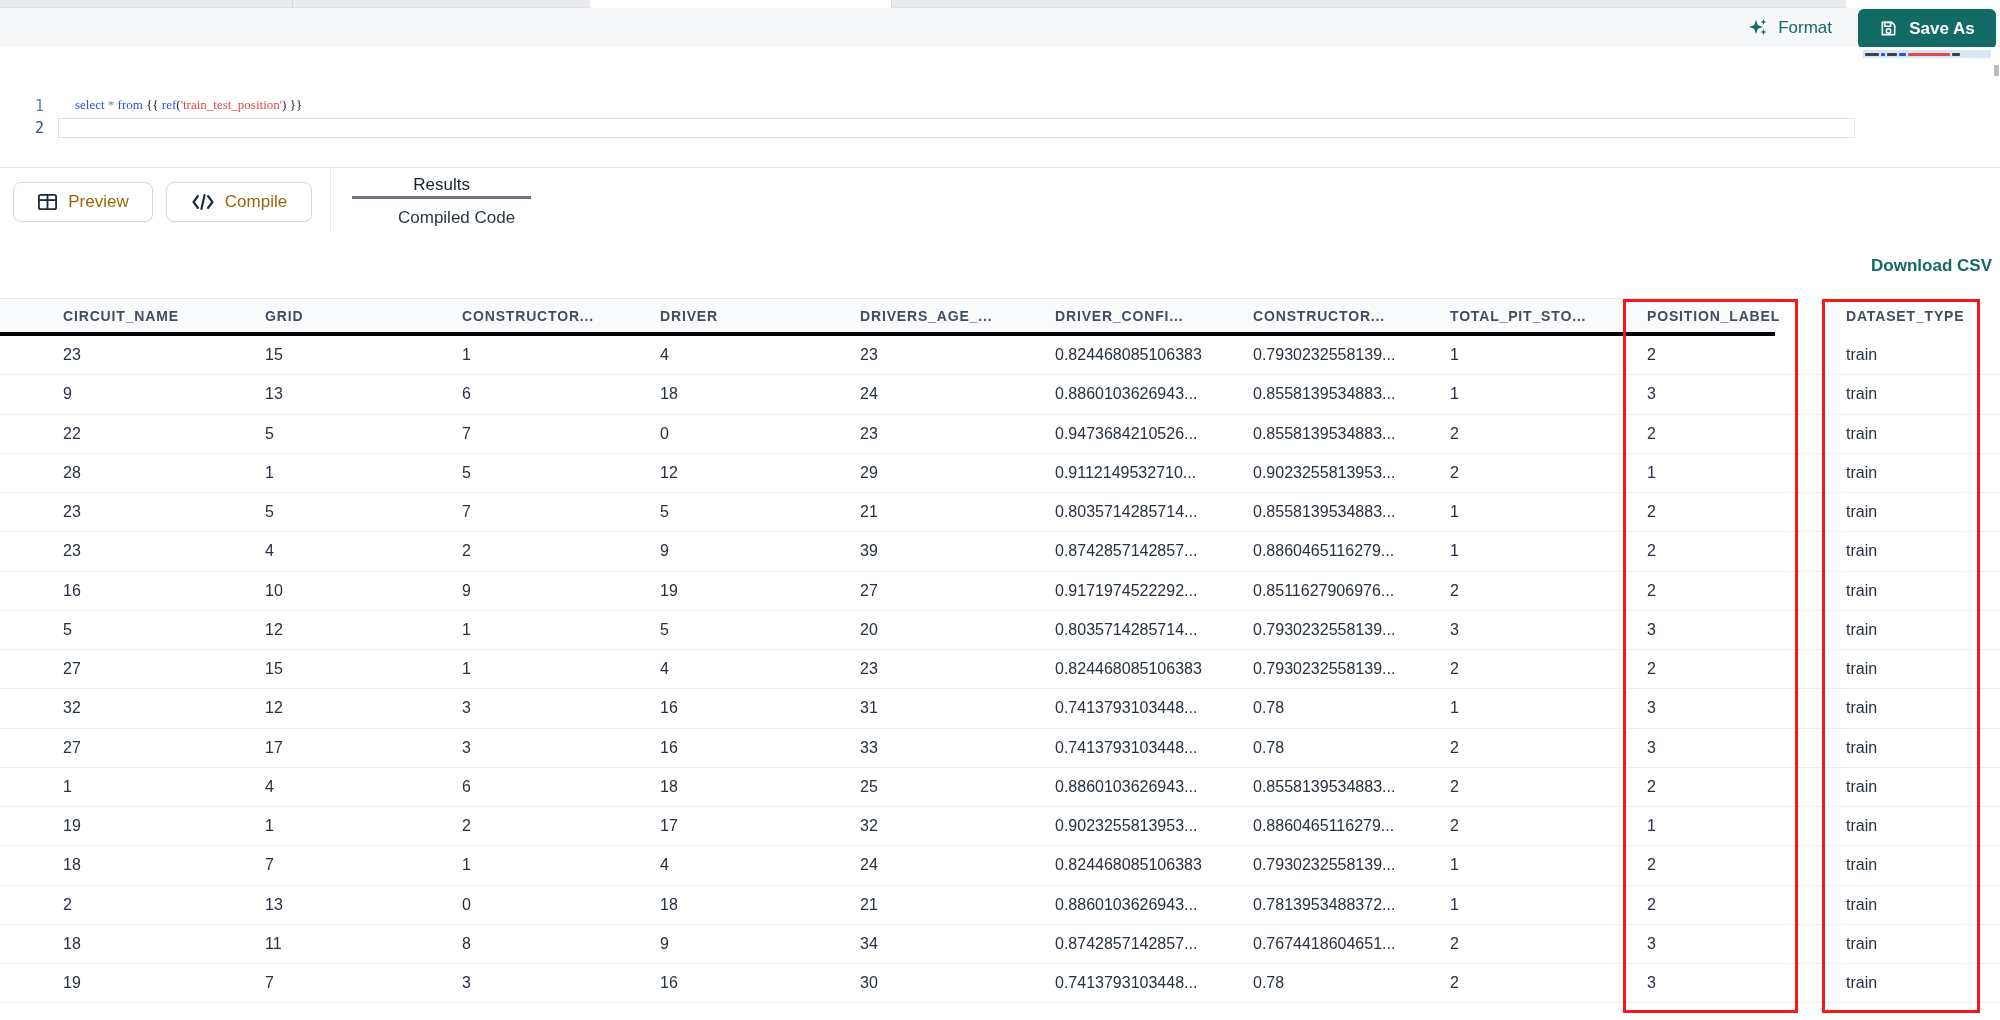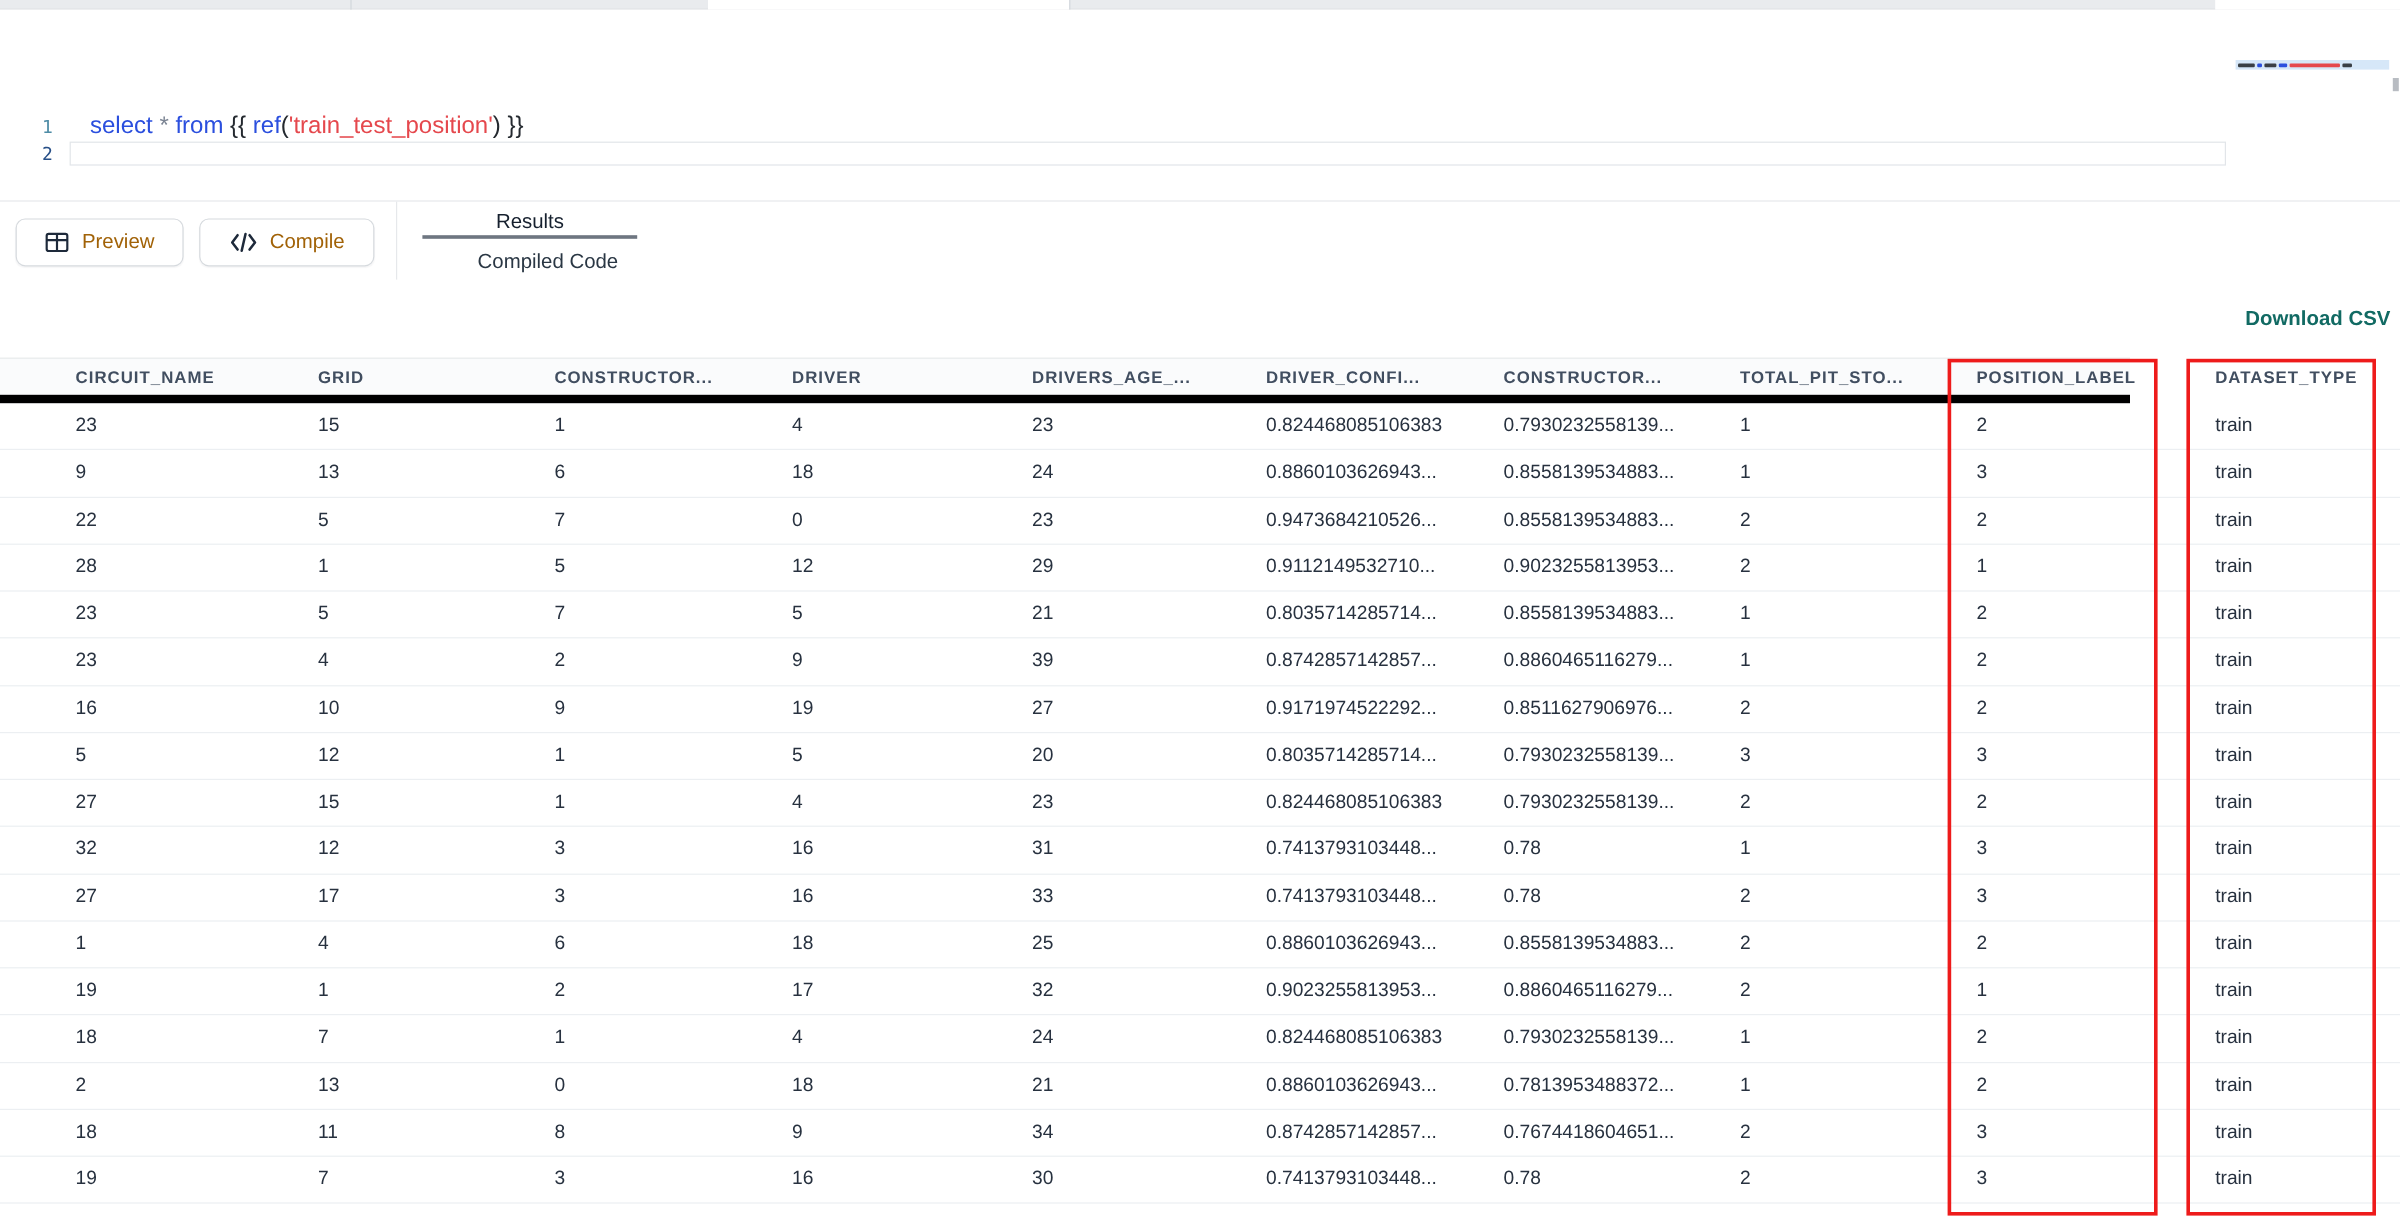--- a/index.html
+++ b/index.html
@@ -23,21 +23,21 @@
                 border-radius:6px; color:#ffffff; font-size:17px; font-weight:600;
                 font-family:"Liberation Sans", sans-serif; cursor:pointer; position:relative; top:1px; }
 
   
   .editor { position:absolute; left:0; top:47px; width:2000px; height:120px; background:#ffffff; }
   .gutter { position:absolute; left:0; top:0; width:50px; height:120px; text-align:right;
             font-family:"DejaVu Sans Mono", monospace; font-size:15px; }
   .gutter .ln1 { position:absolute; right:6px; top:50px; color:#4E8CA6; }
   .gutter .ln2 { position:absolute; right:6px; top:72px; color:#274F87; }
   .codeline { position:absolute; left:75px; top:48px; height:20px; line-height:20px;
-              font-family:Liberation Sans, sans-serif; font-size:20px; white-space:pre; }
+              font-family:Liberation Serif, serif; font-size:13px; white-space:pre; }
   .tok-keyword { color:#2B4FDE; }
   .tok-string  { color:#E5484D; }
   .tok-operator{ color:#7C8594; }
   .tok-plain   { color:#24292F; }
   .curline-box { position:absolute; left:58px; top:71px; width:1797px; height:20px;
                  border:1px solid #E2E5E9; background:#ffffff; }
   .minimap { position:absolute; left:1862px; top:1px; width:134px; height:118px; background:#ffffff; }
   .minimap .mline { position:absolute; left:1px; top:2px; width:128px; height:8px; background:#D6E7F8;
                     display:flex; align-items:center; gap:2px; padding:0 2px; }
   .minimap .mline i { display:block; height:3px; border-radius:1px; }
@@ -70,21 +70,21 @@
   .help-icon { width:21px; height:21px; border-radius:50%; background:#253246; color:#ffffff;
                font-size:14px; font-weight:700; display:flex; align-items:center;
                justify-content:center; cursor:pointer; }
   .download-link { position:absolute; right:8px; top:0; height:65px; display:flex;
                    align-items:center; font-size:17px; color:#116A63; cursor:pointer;font-weight:bold; }
 
   
   .grid-row { display:grid; grid-template-columns:202px 197px 198px 200px 195px 198px 197px 197px 199px 1fr;
               padding-left:63px; align-items:center; }
   .thead { position:absolute; left:0; top:298px; width:1775px; height:38px; background:#FAFBFC;
-           border-top:1px solid #E8EAEC; border-bottom:7px solid #000000; }
+           border-top:1px solid #E8EAEC; border-bottom:4px solid #000000; }
   .thead .grid-row { height:100%; }
   .th { font-size:14px; font-weight:700; letter-spacing:0.06em; color:#414E60; white-space:nowrap; }
   .tbody { position:absolute; left:0; top:336px; width:2000px; height:684px; overflow:hidden; }
   .trow { height:39.25px; border-bottom:1px solid #ECEFF2; }
   .td { font-size:16px; color:#27313F; white-space:nowrap; }
 
   
   .hl-box { position:absolute; border:3px solid #EE1B1B; background:transparent; z-index:6; }
   .hl-box.box1 { left:1623px; top:299px; width:175px; height:714px; }
   .hl-box.box2 { left:1822px; top:299px; width:158px; height:714px; }
@@ -96,20 +96,42 @@
 
 <div class="screen">
 
   <div class="tabstrip">
     <div class="divider" style="left:292px"></div>
     <div class="seg-active" style="left:590px; width:301px"></div>
     <div class="divider" style="left:891px"></div>
     <div class="seg-active" style="left:1846px; width:154px"></div>
   </div>
 
+  <div class="ed-toolbar">
+    <div class="format-btn">
+      <span>
+        <svg width="22" height="22" viewBox="0 0 22 22" fill="none">
+          <path d="M9 3 L10.8 8.2 L16 10 L10.8 11.8 L9 17 L7.2 11.8 L2 10 L7.2 8.2 Z" fill="#116A63"></path>
+          <path d="M16.5 2 L17.3 4.2 L19.5 5 L17.3 5.8 L16.5 8 L15.7 5.8 L13.5 5 L15.7 4.2 Z" fill="#116A63"></path>
+          <path d="M16.5 12 L17.3 14.2 L19.5 15 L17.3 15.8 L16.5 18 L15.7 15.8 L13.5 15 L15.7 14.2 Z" fill="#116A63"></path>
+        </svg>
+      </span>
+      <span>Format</span>
+    </div>
+    <button class="saveas-btn">
+      <span>
+        <svg width="19" height="19" viewBox="0 0 20 20" fill="none">
+          <path d="M3.5 3.5 h10 l3 3 v10 h-13 Z" stroke="#ffffff" stroke-width="1.7" stroke-linejoin="round"></path>
+          <rect x="6.2" y="3.5" width="6" height="4.2" stroke="#ffffff" stroke-width="1.6"></rect>
+          <circle cx="10" cy="12.6" r="2.3" stroke="#ffffff" stroke-width="1.6"></circle>
+        </svg>
+      </span>
+      <span>Save As</span>
+    </button>
+  </div>
 
   <div class="editor">
     <div class="gutter">
       <div class="ln1">1</div>
       <div class="ln2">2</div>
     </div>
     <div class="codeline" id="code-line-1"><span class="tok-keyword">select</span><span class="tok-plain"> </span><span class="tok-operator">*</span><span class="tok-plain"> </span><span class="tok-keyword">from</span><span class="tok-plain"> {{ </span><span class="tok-keyword">ref</span><span class="tok-plain">(</span><span class="tok-string">'train_test_position'</span><span class="tok-plain">) </span><span class="tok-plain">}}</span></div>
     <div class="curline-box"></div>
     <div class="minimap">
       <div class="mline">

